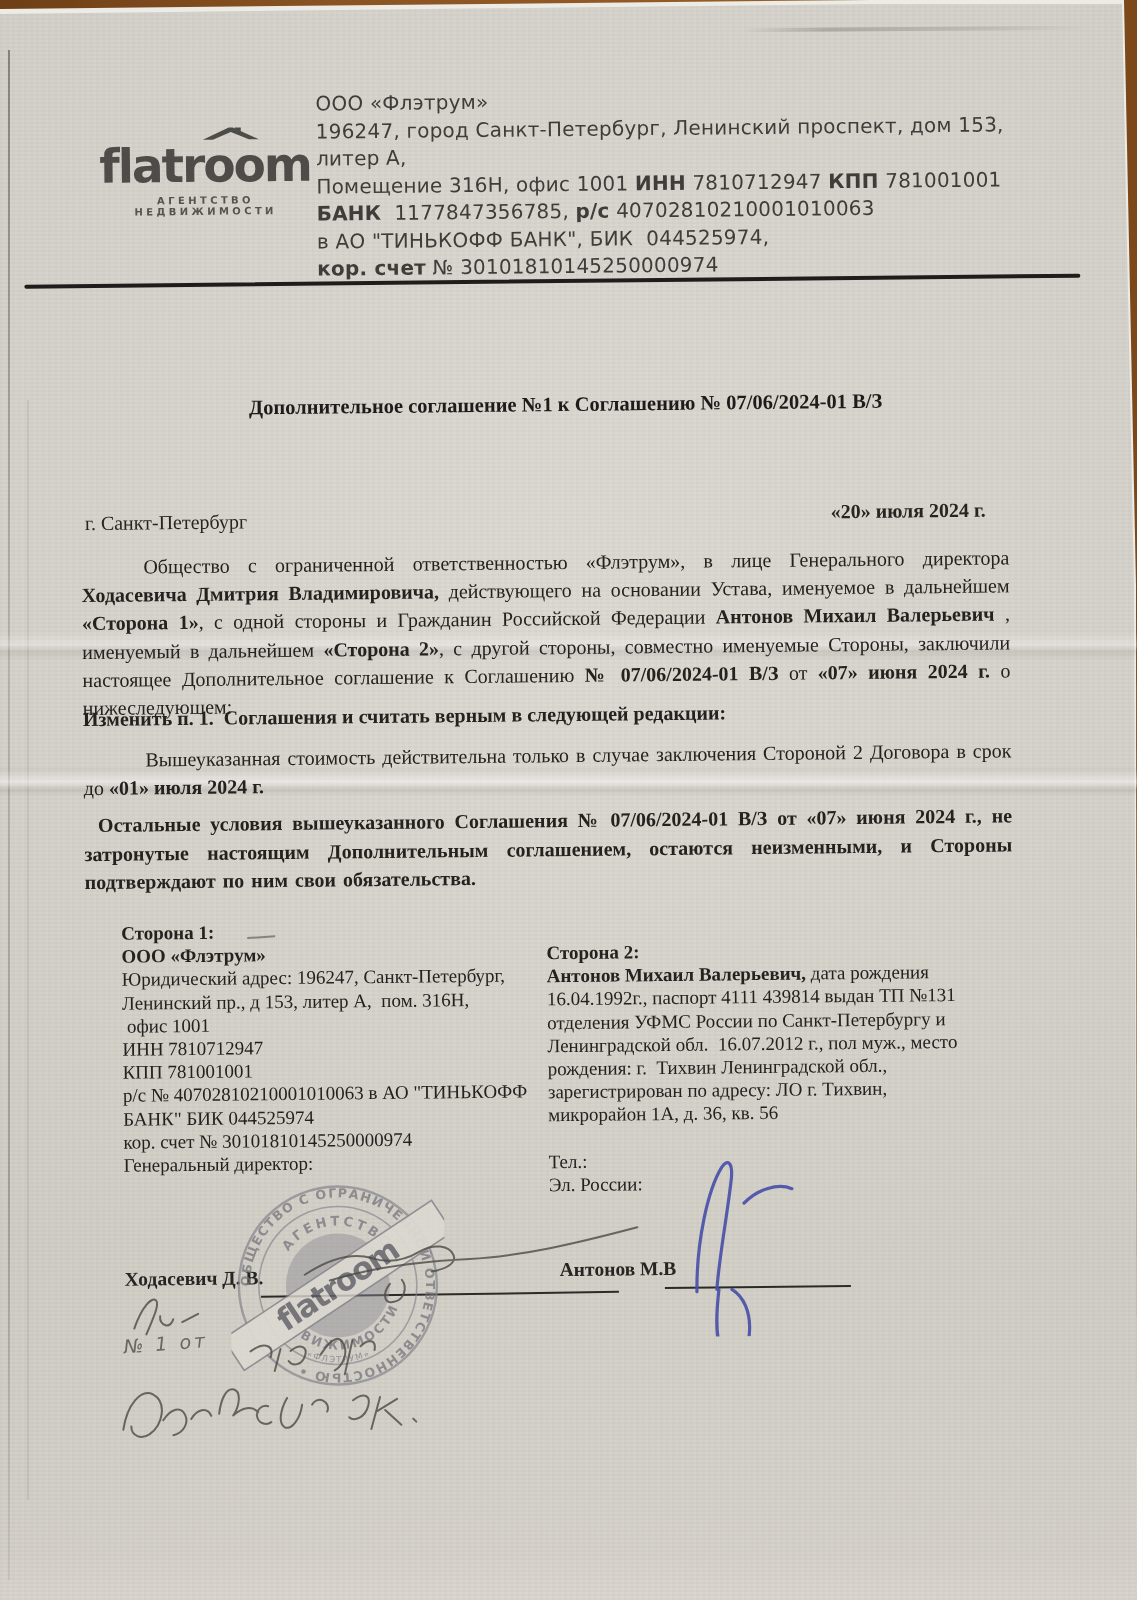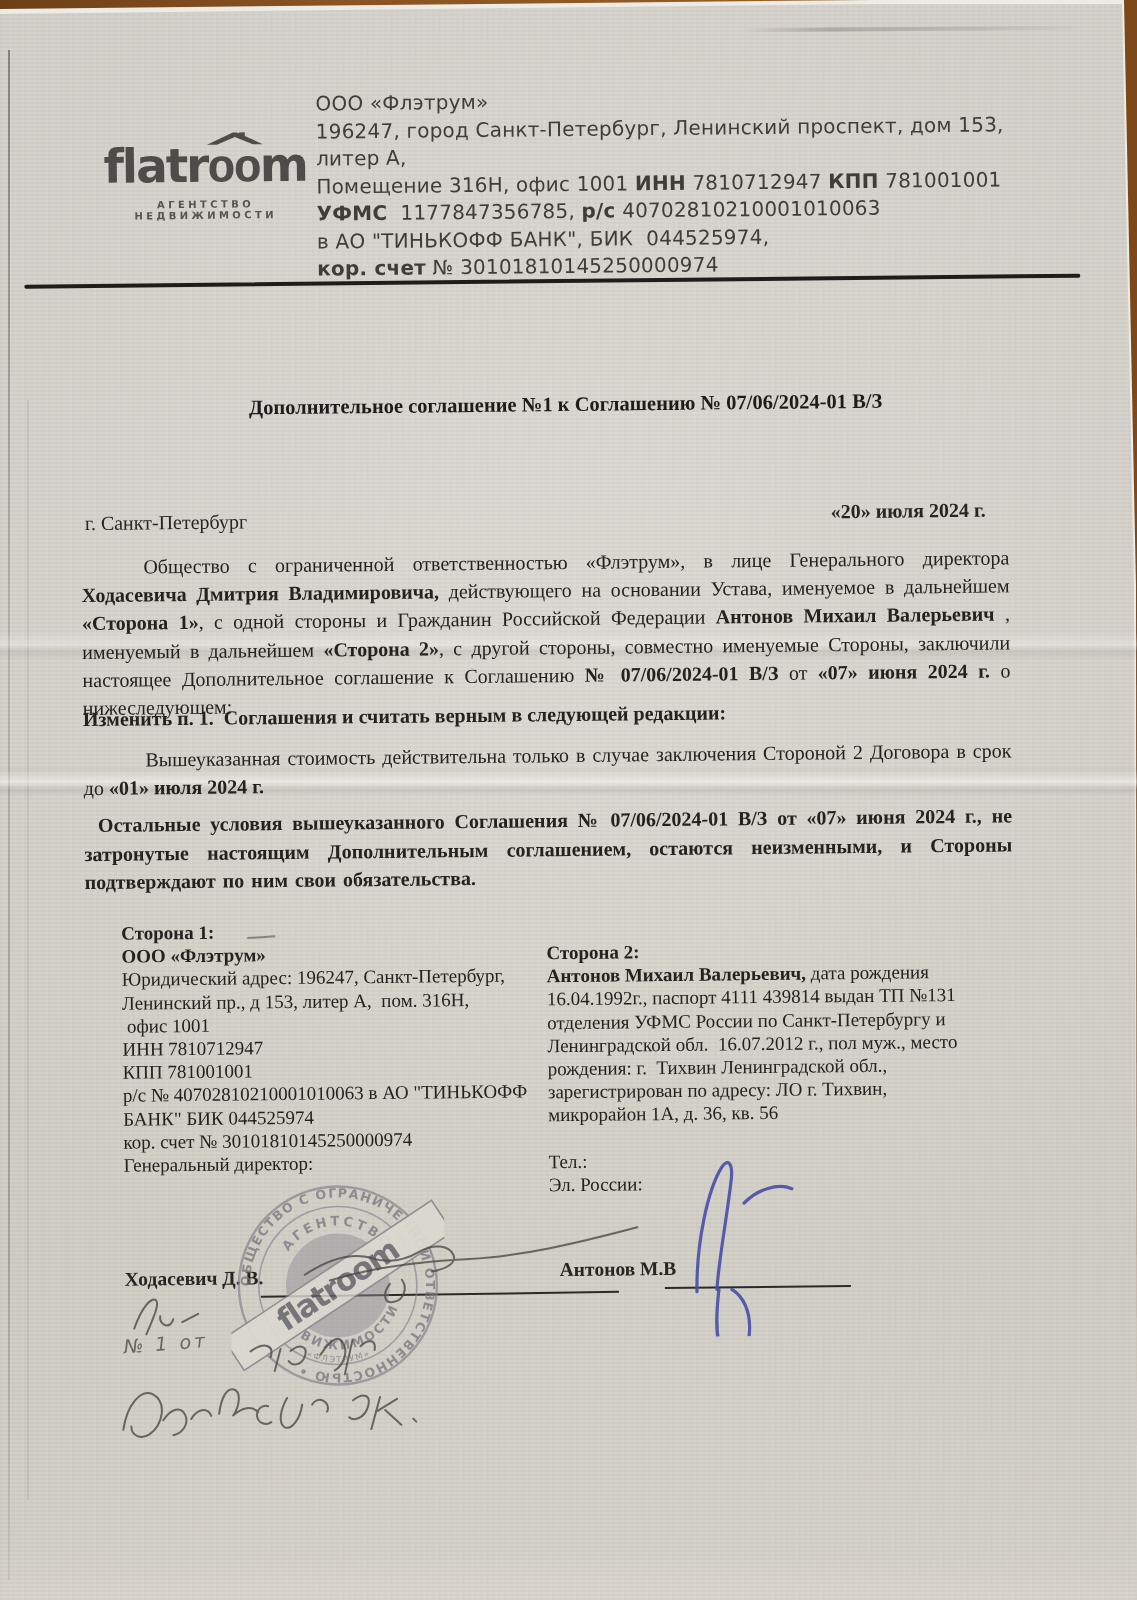--- a/index.html
+++ b/index.html
@@ -26,21 +26,21 @@
     transform:rotate(-.4deg);}
   .content{position:absolute;left:0;top:0;width:1137px;height:1600px;
     transform:rotate(-.6deg);transform-origin:568px 820px;}
   .b{font-weight:700;}
   .pre{white-space:pre-wrap;}
 
   
   .logo{position:absolute;left:96px;top:138px;width:232px;text-align:center;color:#4d4c49;
     font-family:"DejaVu Sans","Liberation Sans",sans-serif;}
   .brand{font-size:47px;font-weight:700;letter-spacing:-2px;line-height:1;position:relative;display:inline-block;}
-  .oo{position:relative;font-family:Liberation Mono, monospace;}
+  .oo{position:relative;}
   .roof{position:absolute;left:-4px;top:-13px;width:64px;height:16px;}
   .tagline{font-size:10px;font-weight:700;letter-spacing:3.4px;margin-top:6px;color:#55544f;}
   .hdr{position:absolute;left:323px;top:88px;width:720px;
     font-family:"DejaVu Sans","Liberation Sans",sans-serif;
     font-size:20px;line-height:27.5px;color:#3e3d3a;letter-spacing:.2px;}
   .rule{position:absolute;left:30px;top:279px;width:1056px;height:3.5px;background:#1e1d1b;border-radius:2px;}
 
   .title{position:absolute;left:80px;top:393px;width:980px;text-align:center;
     font-size:20.5px;font-weight:700;color:#1d1c1a;}
   .place{position:absolute;left:88px;top:507px;font-size:20px;}
@@ -91,21 +91,21 @@
               <path d="M4,15 L30,3 L34,3 L60,15 L50,15 L32,7.5 L14,15 Z" fill="#4d4c49"></path>
               <rect x="36" y="3" width="6" height="5" fill="#4d4c49"></rect>
             </svg></span><span>m</span></div>
       <div class="tagline">АГЕНТСТВО НЕДВИЖИМОСТИ</div>
     </div>
 
     <div class="hdr">
       <div class="pre"><span>ООО «Флэтрум»</span></div>
       <div class="pre"><span>196247, город Санкт-Петербург, Ленинский проспект, дом 153, литер А,</span></div>
       <div class="pre"><span>Помещение 316Н, офис 1001 </span><span class="b">ИНН</span><span> 7810712947 </span><span class="b">КПП</span><span> 781001001</span></div>
-      <div class="pre"><span class="b">УФМС</span><span>&nbsp; 1177847356785, </span><span class="b">р/с</span><span> 40702810210001010063</span></div>
+      <div class="pre"><span class="b">БАНК</span><span>&nbsp; 1177847356785, </span><span class="b">р/с</span><span> 40702810210001010063</span></div>
       <div class="pre"><span>в АО "ТИНЬКОФФ БАНК", БИК&nbsp; 044525974,</span></div>
       <div class="pre"><span class="b">кор. счет</span><span> № 30101810145250000974</span></div>
     </div>
 
     <div class="rule"></div>
 
     <div class="title">Дополнительное соглашение №1 к Соглашению № 07/06/2024-01 В/З</div>
     <div class="place">г. Санкт-Петербург</div>
     <div class="date">«20» июля 2024 г.</div>
 

